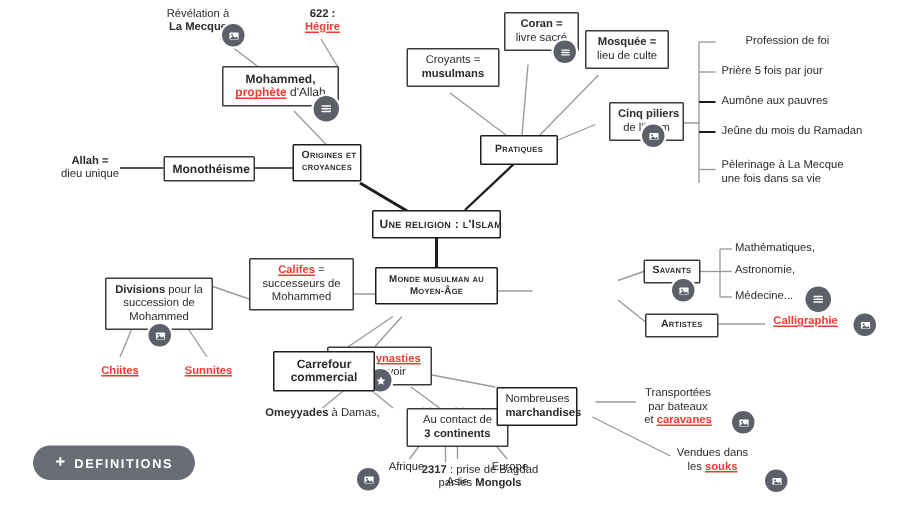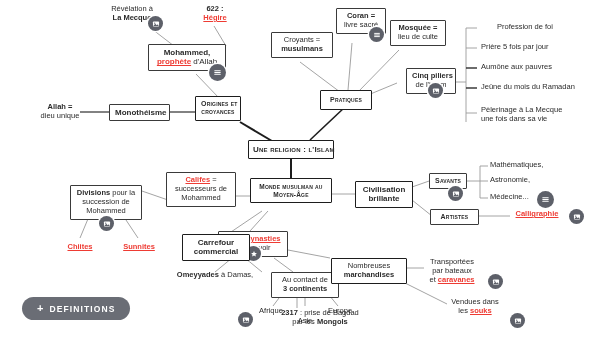--- a/index.html
+++ b/index.html
@@ -319,24 +319,20 @@
     <span class="l2"><span>par les </span><span class="t-bold">Mongols</span></span>
   </div>
   <div class="badge" style="left:238px;top:312px;">
     <svg width="8" height="8" viewBox="0 0 10 10">
         <rect x="1.2" y="2" width="7.6" height="6" rx="0.8" fill="#ffffff"></rect>
         <circle cx="3.4" cy="4" r="0.8" fill="#5d6069"></circle>
         <path d="M1.6 7.5 L4 4.8 L6 6.5 L7.4 5.3 L8.4 7.5 Z" fill="#5d6069"></path>
       </svg>
   </div>
 
-  <div class="node boxed thick" style="left:355px;top:181px;width:58px;font-size:8px;">
-    <span class="t-bold l2">Civilisation</span>
-    <span class="t-bold l2">brillante</span>
-  </div>
 
   <div class="node boxed" style="left:429px;top:173px;width:38px;font-size:7px;">
     <span class="t-sc">Savants</span>
   </div>
   <div class="badge" style="left:448px;top:186px;">
     <svg width="8" height="8" viewBox="0 0 10 10">
         <rect x="1.2" y="2" width="7.6" height="6" rx="0.8" fill="#ffffff"></rect>
         <circle cx="3.4" cy="4" r="0.8" fill="#5d6069"></circle>
         <path d="M1.6 7.5 L4 4.8 L6 6.5 L7.4 5.3 L8.4 7.5 Z" fill="#5d6069"></path>
       </svg>
@@ -387,21 +383,21 @@
   <div class="node plain" style="left:249px;top:307px;width:44px;font-size:7.5px;">
     <span>Afrique</span>
   </div>
   <div class="node plain" style="left:288px;top:317px;width:34px;font-size:7.5px;">
     <span>Asie</span>
   </div>
   <div class="node plain" style="left:320px;top:307px;width:40px;font-size:7.5px;">
     <span>Europe</span>
   </div>
 
-  <div class="node boxed thick" style="left:331px;top:258px;width:76px;font-size:7.5px;">
+  <div class="node boxed thick" style="left:331px;top:258px;width:54px;font-size:7.5px;">
     <span class="l2">Nombreuses</span>
     <span class="t-bold l2">marchandises</span>
   </div>
 
   <div class="node plain" style="left:421px;top:258px;width:62px;font-size:7.5px;">
     <span class="l2">Transportées</span>
     <span class="l2">par bateaux</span>
     <span class="l2"><span>et </span><span class="t-red">caravanes</span></span>
   </div>
   <div class="badge" style="left:488px;top:274px;">

